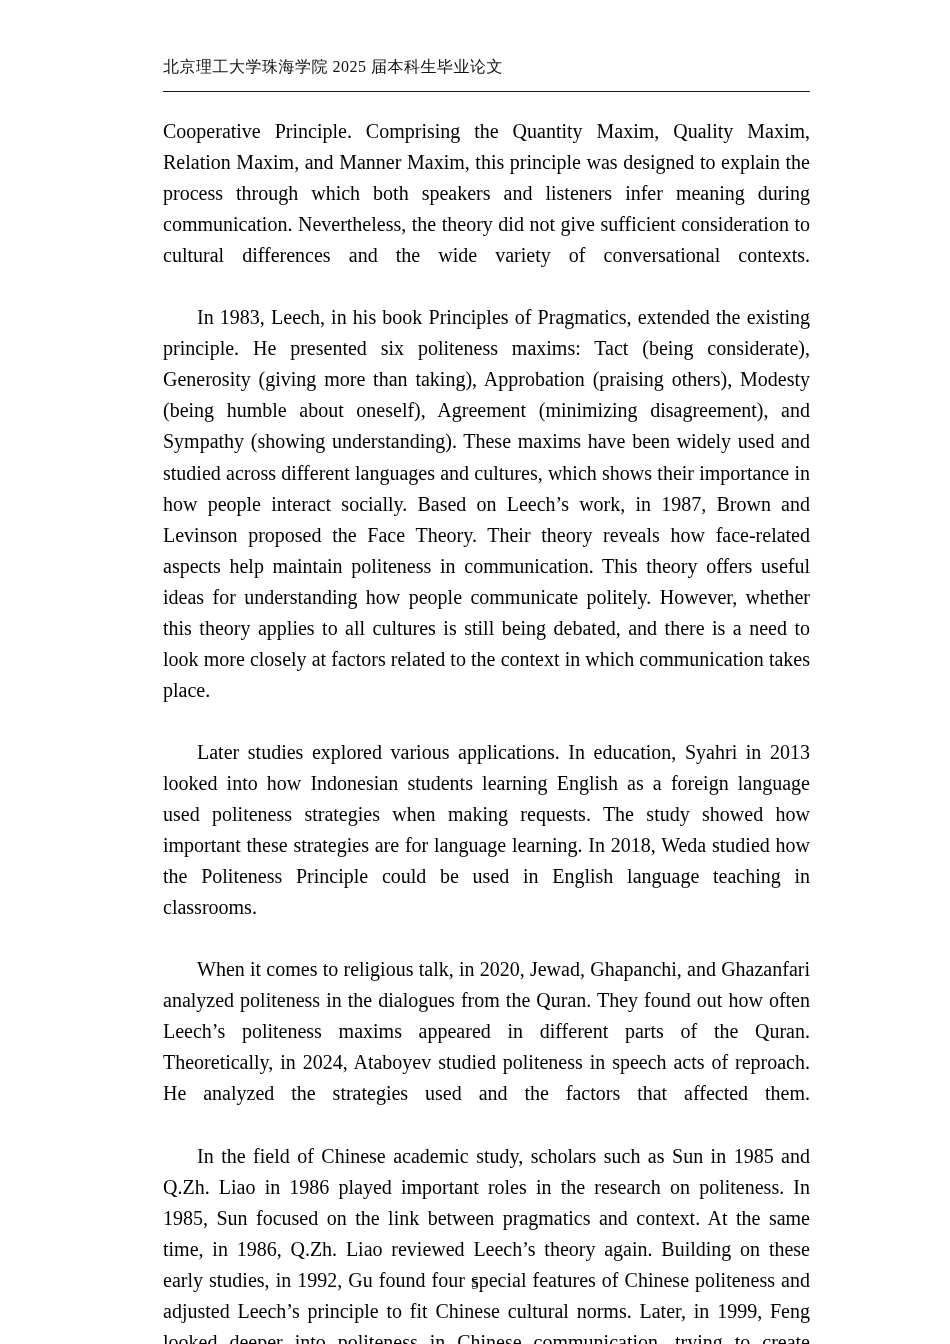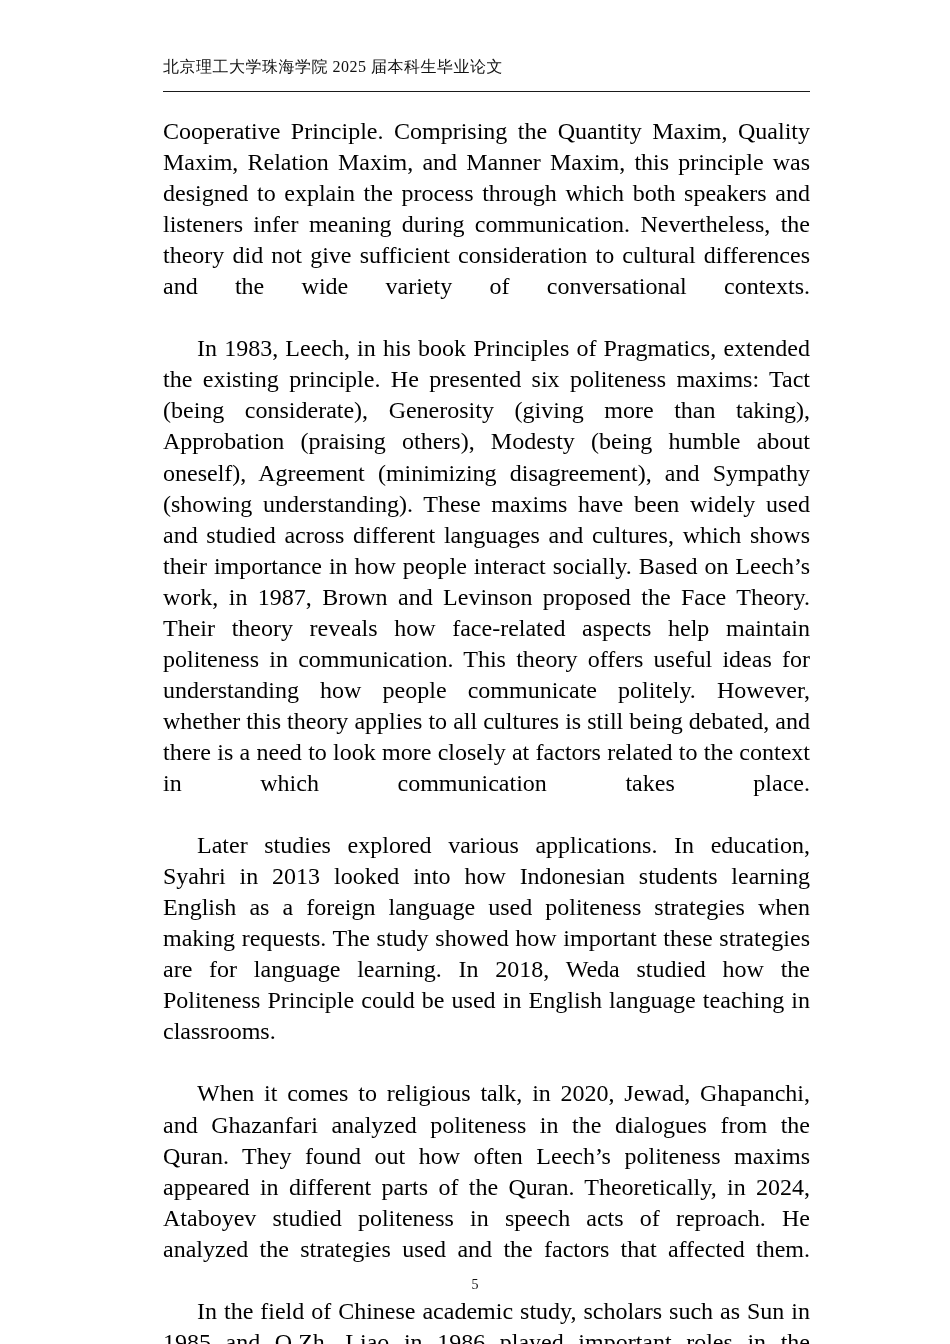--- a/index.html
+++ b/index.html
@@ -50,21 +50,21 @@
   
   .body-block {
     position: absolute;
     left: 163px;
     top: 116px;
     width: 647px;
   }
 
   .para {
     margin: 0;
-    font-size: 24px;
+    font-size: 20px;
     line-height: 31.05px;
     text-align: justify;
     text-justify: inter-word;
     text-indent: 34px;
     color: #000000;
     hyphens: none;
     -webkit-hyphens: none;
   }
 
   .para.no-indent {

